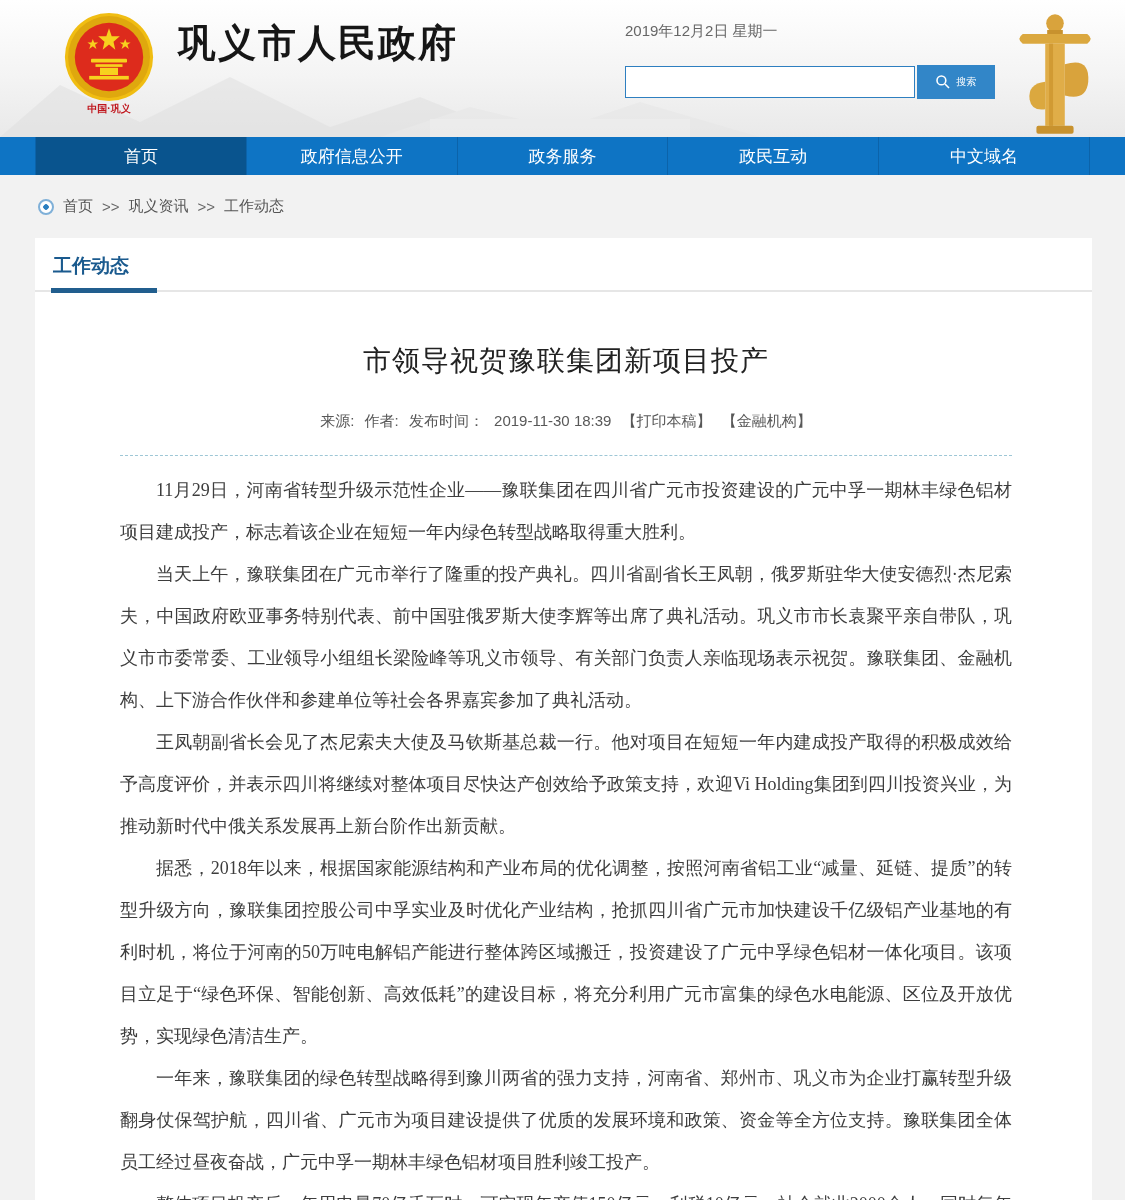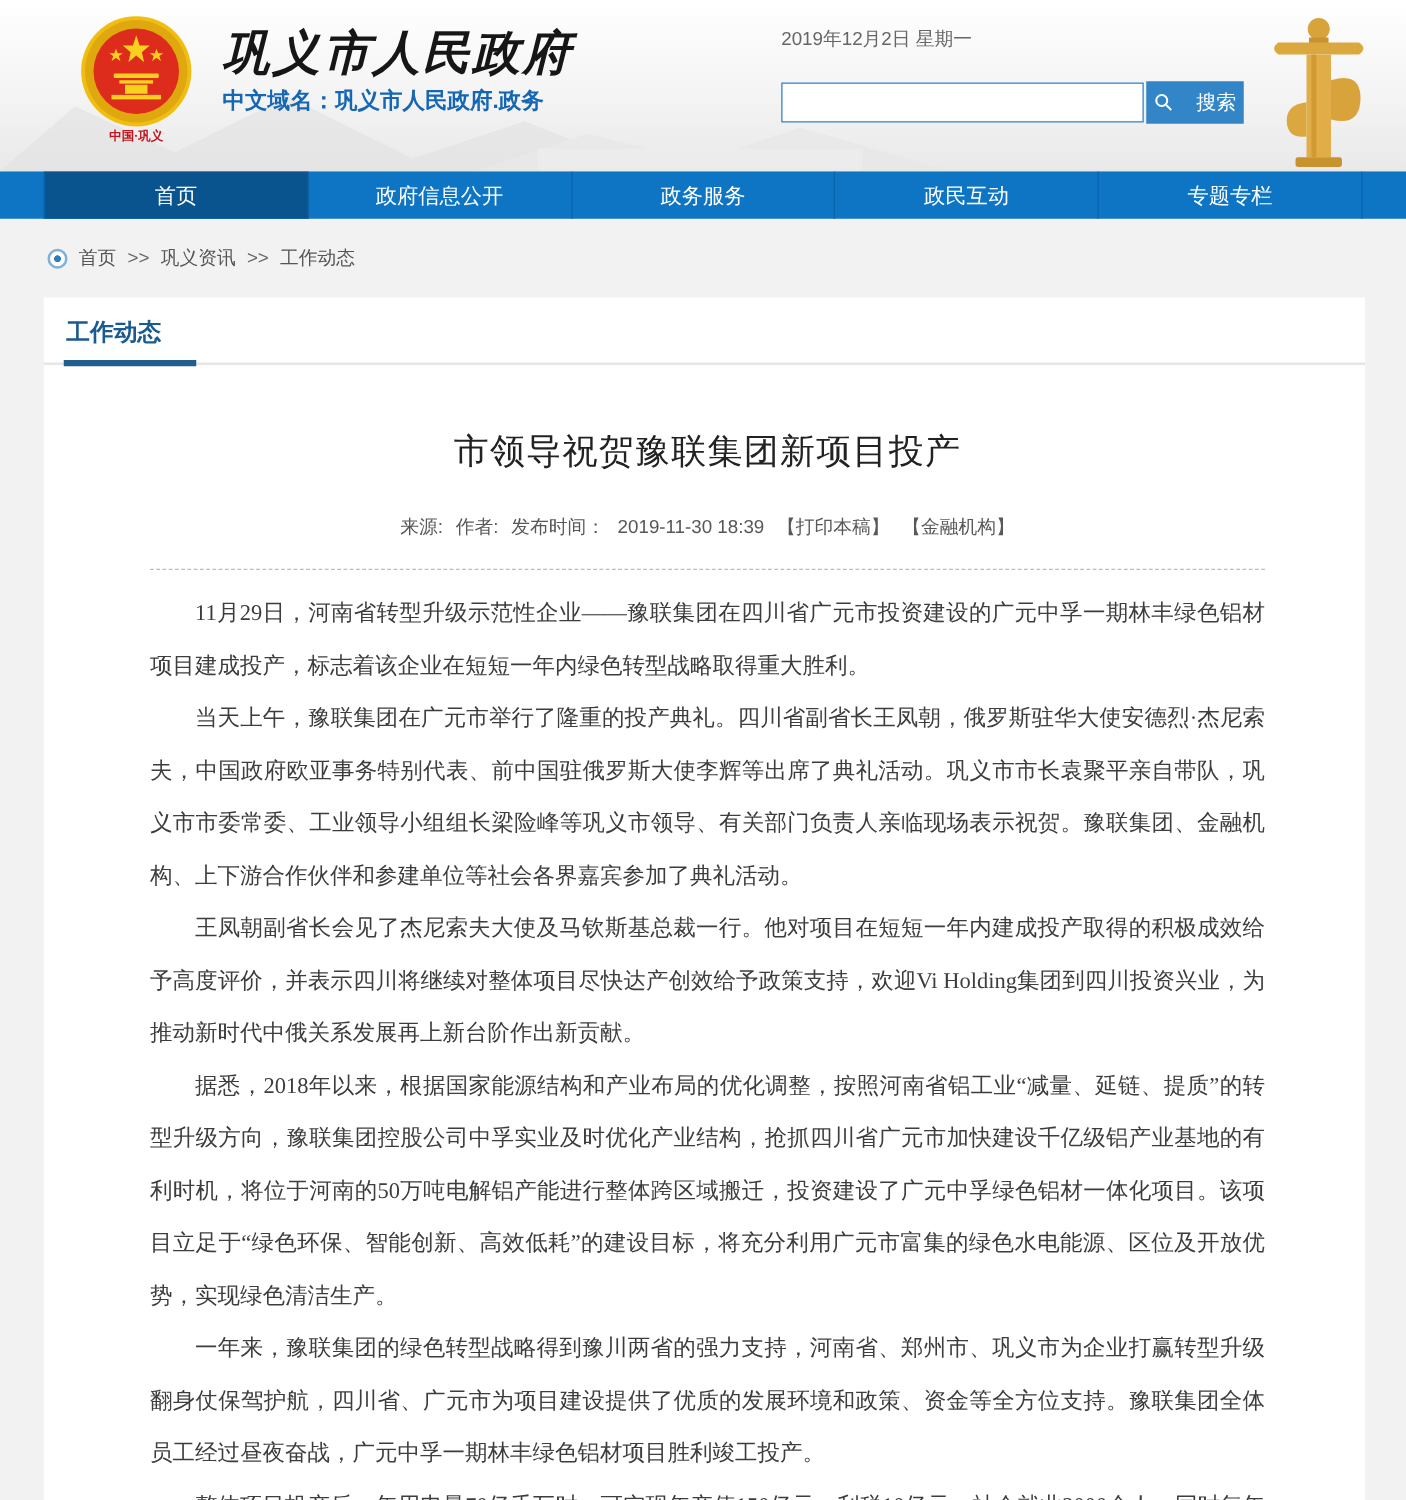--- a/index.html
+++ b/index.html
@@ -8,29 +8,29 @@
     background:#f2f2f2;
     font-family:"Liberation Sans","DejaVu Sans",sans-serif;
   }
   
   .site-header{position:relative;height:137px;background:linear-gradient(#ffffff 0%,#f4f4f4 55%,#e9e9e9 100%);overflow:hidden;}
   .header-mountains{position:absolute;left:0;bottom:0;width:100%;height:70px;opacity:.55;}
   .emblem{position:absolute;left:56px;top:12px;width:106px;text-align:center;}
   .emblem svg{width:90px;height:90px;display:block;margin:0 auto;}
   .emblem-caption{color:#c0161d;font-weight:bold;font-size:10px;margin-top:0;}
   .title-block{position:absolute;left:178px;top:22px;}
-  .site-name{margin:0;font-size:38px;line-height:42px;color:#161616;font-weight:bold;letter-spacing:2px;font-style:italic;}
+  .site-name{margin:0;font-size:38px;line-height:42px;color:#161616;font-weight:bold;letter-spacing:2px;}
   .site-url{font-size:18px;font-weight:bold;color:#9b9b9b;letter-spacing:1px;margin-top:3px;}
   .site-url .mid{color:#e23a2e;}
   .cn-domain{font-size:18px;font-weight:bold;color:#1566b3;margin-top:4px;}
   .header-right{position:absolute;right:130px;top:22px;width:370px;}
   .header-date{text-align:left;color:#666;font-size:15px;margin-bottom:24px;}
   .search-row{display:flex;align-items:center;justify-content:flex-end;}
   .search-input{width:282px;height:30px;border:1px solid #2e7fc0;background:#fff;padding:0 8px;font-size:14px;outline:none;}
-  .search-button{width:81px;height:34px;margin-left:2px;background:#3286c8;border:none;color:#fff;font-size:16px;display:flex;align-items:center;justify-content:space-between;gap:5px;cursor:pointer;}
+  .search-button{width:81px;height:34px;margin-left:2px;background:#3286c8;border:none;color:#fff;font-size:10px;display:flex;align-items:center;justify-content:center;gap:5px;cursor:pointer;}
   .huabiao{position:absolute;right:26px;top:12px;width:88px;height:124px;}
   
   .main-nav{height:38px;background:#0e74c4;display:flex;padding:0 35px;box-sizing:border-box;}
   .nav-item{flex:1;display:flex;align-items:center;justify-content:center;color:#fff;font-size:17px;border-right:1px solid #0b63aa;cursor:pointer;}
   .nav-item.active{background:#09548e;border-left:1px solid #0b63aa;}
   
   .breadcrumb{height:63px;display:flex;align-items:center;padding-left:38px;color:#555;font-size:15px;gap:9px;}
   .crumb-pin{width:12px;height:12px;border-radius:50%;border:2px solid #7fb0d8;background:radial-gradient(circle,#2b7fc0 0,#2b7fc0 2.5px,#ffffff 3px);flex:0 0 auto;}
   .crumb-link{cursor:pointer;}
   .crumb-sep{color:#666;}
@@ -68,21 +68,20 @@
       <rect x="30" y="52" width="40" height="4" rx="1" fill="#f7d11e"></rect>
       <rect x="35" y="58" width="30" height="3" fill="#f7d11e"></rect>
       <rect x="40" y="62" width="20" height="8" fill="#f7d11e"></rect>
       <rect x="28" y="71" width="44" height="4" fill="#f7d11e"></rect>
     </svg>
     <div class="emblem-caption">中国·巩义</div>
   </div>
 
   <div class="title-block">
     <h1 class="site-name">巩义市人民政府</h1>
-    <div class="cn-domain">中文域名：巩义市人民政府.政务</div>
   </div>
 
   <div class="header-right">
     <div class="header-date">2019年12月2日 星期一</div>
     <div class="search-row">
       <input class="search-input" type="text" value="" style="">
       <button class="search-button">
         <svg width="16" height="16" viewBox="0 0 20 20">
             <circle cx="8" cy="8" r="5.5" stroke="#fff" stroke-width="2" fill="none"></circle>
             <line x1="12.5" y1="12.5" x2="17.5" y2="17.5" stroke="#fff" stroke-width="2"></line>
@@ -102,21 +101,21 @@
     <path d="M35 70 q-18 2 -16 18 q2 12 16 10 z" fill="#dba83f"></path>
     <rect x="26" y="115" width="38" height="8" rx="2" fill="#c8922e"></rect>
   </svg>
 </header>
 
 <nav class="main-nav">
   <div class="nav-item active">首页</div>
   <div class="nav-item">政府信息公开</div>
   <div class="nav-item">政务服务</div>
   <div class="nav-item">政民互动</div>
-  <div class="nav-item">专题专栏</div>
+  <div class="nav-item">中文域名</div>
 </nav>
 
 <div class="breadcrumb">
   <span class="crumb-pin"></span>
   <span class="crumb-link">首页</span>
   <span class="crumb-sep">&gt;&gt;</span>
   <span class="crumb-link">巩义资讯</span>
   <span class="crumb-sep">&gt;&gt;</span>
   <span class="crumb-link">工作动态</span>
 </div>

